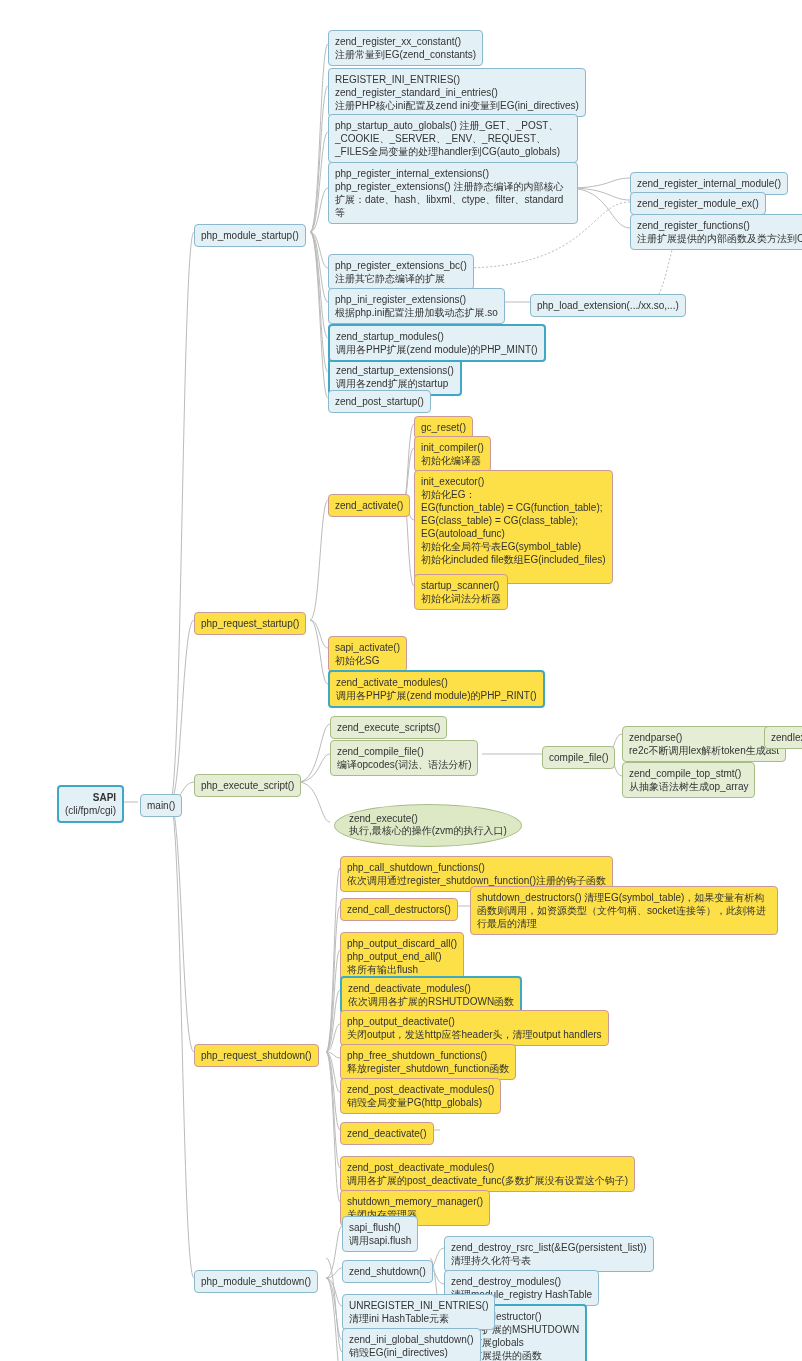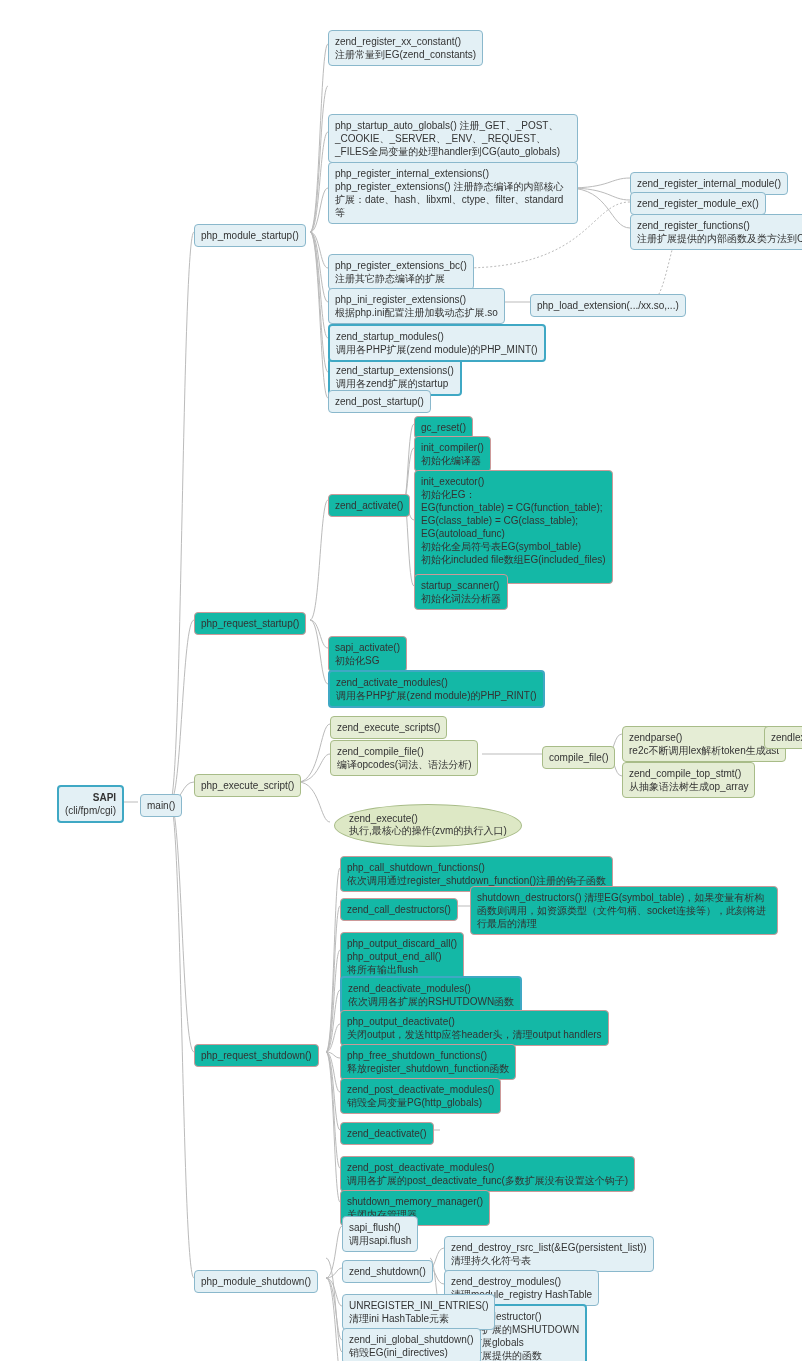--- a/index.html
+++ b/index.html
@@ -1,18 +1,18 @@
 <!DOCTYPE html>
 <html><head>
 <meta charset="utf-8">
 <style>
 body{margin:0;padding:10px;font-family:Arial,sans-serif;font-size:10px;color:#333;background:#fff}
 .box{border:1px solid;border-radius:4px;padding:4px 6px;line-height:1.3;display:inline-block;position:absolute}
 .blue{background:#e3f0f5;border-color:#8ab8cc}
-.pink{background:#14b8a6;border-color:#cc9999}
+.pink{background:#fde047;border-color:#cc9999}
 .green{background:#e5edd5;border-color:#a8bc88}
 .hl{border:2px solid #3fa8c4}
 .ellipse{background:#dde8c5;border:1px solid #a8bc88;border-radius:50%;padding:8px 14px;display:inline-block;position:absolute}
 svg{position:absolute;top:0;left:0;pointer-events:none}
 path{stroke:#bbb;stroke-width:1;fill:none}
 path.dash{stroke-dasharray:2,2}
 </style>
 </head>
 <body>
 
@@ -87,20 +87,23 @@
 <div class="box blue" style="left:130px;top:784px" data-name="main-box">main()</div>
 
 <div class="box blue" style="left:184px;top:214px" data-name="php-module-startup">php_module_startup()</div>
 <div class="box pink" style="left:184px;top:602px" data-name="php-request-startup">php_request_startup()</div>
 <div class="box green" style="left:184px;top:764px" data-name="php-execute-script">php_execute_script()</div>
 <div class="box pink" style="left:184px;top:1034px" data-name="php-request-shutdown">php_request_shutdown()</div>
 <div class="box blue" style="left:184px;top:1260px" data-name="php-module-shutdown">php_module_shutdown()</div>
 
 <div class="box blue" style="left:318px;top:20px;white-space:pre" data-name="ms-n1">zend_register_xx_constant()
 注册常量到EG(zend_constants)</div>
+<div class="box blue" style="left:318px;top:58px;white-space:pre" data-name="ms-n2">REGISTER_INI_ENTRIES()
+zend_register_standard_ini_entries()
+注册PHP核心ini配置及zend ini变量到EG(ini_directives)</div>
 <div class="box blue" style="left:318px;top:104px;width:236px" data-name="ms-n3">php_startup_auto_globals()
 注册_GET、_POST、_COOKIE、_SERVER、_ENV、_REQUEST、_FILES全局变量的处理handler到CG(auto_globals)</div>
 <div class="box blue" style="left:318px;top:152px;width:236px" data-name="ms-n4">php_register_internal_extensions()
 php_register_extensions()
 注册静态编译的内部核心扩展：date、hash、libxml、ctype、filter、standard等</div>
 <div class="box blue" style="left:620px;top:162px" data-name="ms-n4a">zend_register_internal_module()</div>
 <div class="box blue" style="left:620px;top:182px" data-name="ms-n4b">zend_register_module_ex()</div>
 <div class="box blue" style="left:620px;top:204px;white-space:pre" data-name="ms-n4c">zend_register_functions()
 注册扩展提供的内部函数及类方法到CG</div>
 <div class="box blue" style="left:318px;top:244px;white-space:pre" data-name="ms-n5">php_register_extensions_bc()

